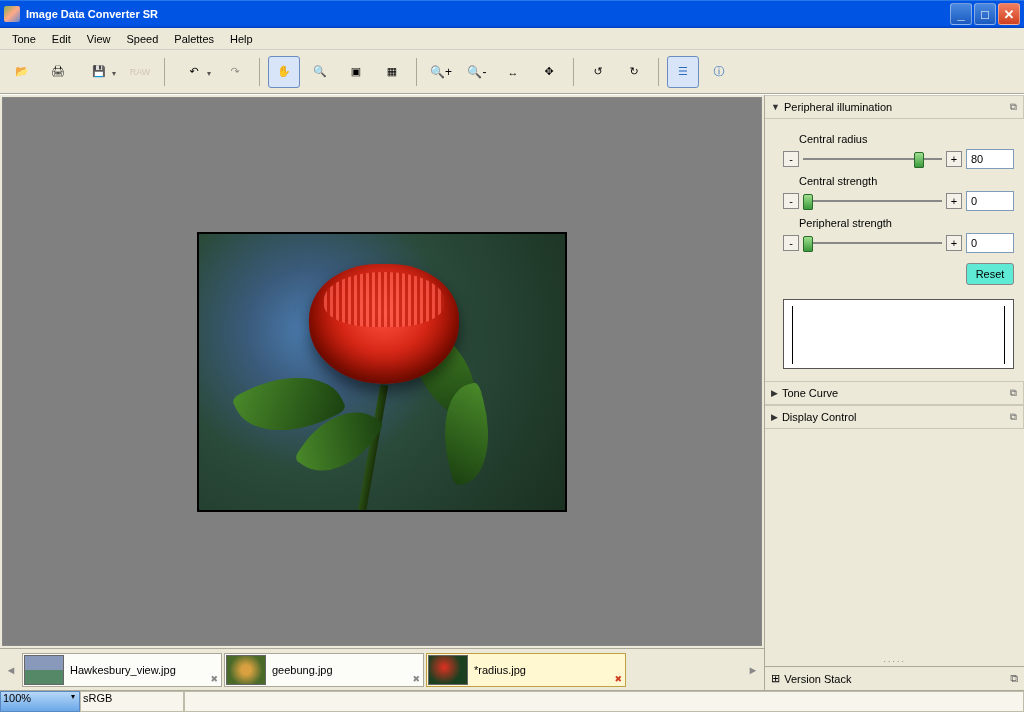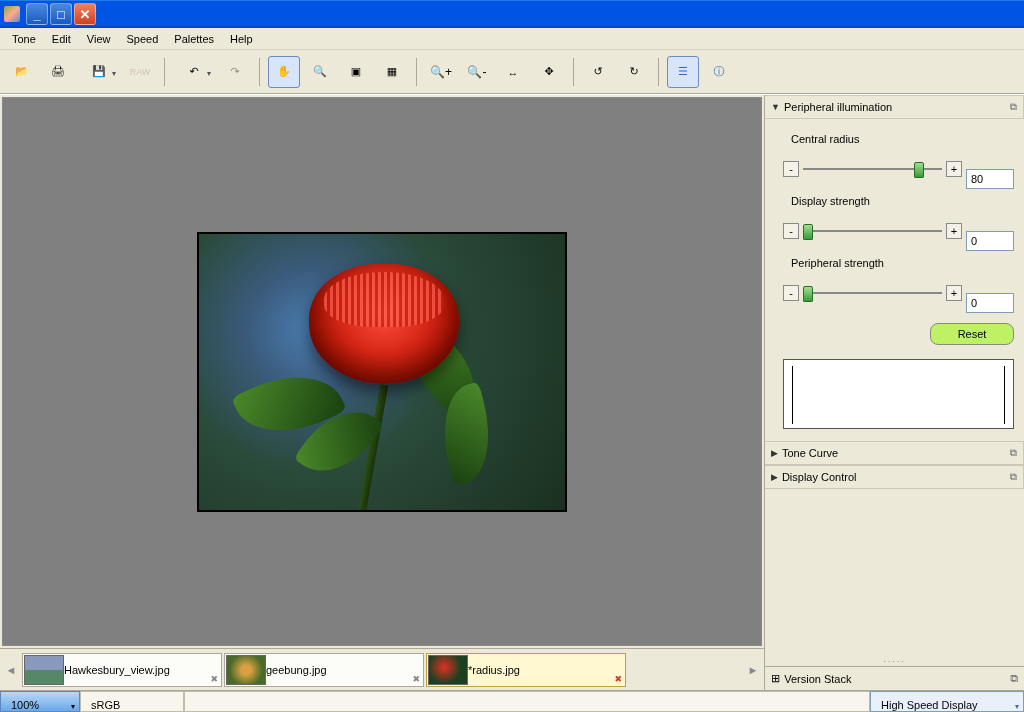--- a/index.html
+++ b/index.html
@@ -32,65 +32,66 @@
 .flower::before { content:""; position:absolute; left:15px; top:8px; width:120px; height:55px; background: repeating-linear-gradient(90deg,#ff6050 0 3px,#c02010 3px 6px); border-radius: 50% 50% 40% 40%; opacity:0.7; }
 .leaf { position: absolute; background: linear-gradient(135deg,#4a8a2a,#1a4010); border-radius: 10% 80% 10% 80%; }
 .l1{left:40px;top:140px;width:100px;height:60px;transform:rotate(-25deg);}
 .l2{left:200px;top:110px;width:90px;height:55px;transform:rotate(40deg);}
 .l3{left:100px;top:180px;width:80px;height:55px;transform:rotate(-55deg);}
 .l4{left:220px;top:175px;width:95px;height:50px;transform:rotate(75deg);}
 .stem{position:absolute;left:170px;top:150px;width:8px;height:130px;background:linear-gradient(90deg,#2a5015,#1a3008);transform:rotate(10deg);}
 
 .thumbstrip { height: 42px; background: #ece9d8; border-top: 1px solid #aca899; display: flex; align-items: center; padding: 2px; gap: 2px; }
 .nav-arrow { width: 18px; height: 34px; display:flex; align-items:center; justify-content:center; color:#888; cursor:pointer; border:1px solid transparent; }
-.thumbtab { width: 200px; height: 34px; background: #fcfcf8; border: 1px solid #aca899; display: flex; align-items: center; padding: 1px; position: relative; }
+.thumbtab { width: 200px; height: 34px; background: #fcfcf8; border: 1px solid #aca899; display: flex; align-items: center; padding: 1px; gap: 6px; position: relative; }
 .thumbtab.active { background: #fff8d0; border-color: #c0a040; }
 .thumbtab .timg { width: 40px; height: 30px; background: linear-gradient(to bottom,#89b 50%,#586 50%); border:1px solid #666; }
 .thumbtab.active .timg { background: radial-gradient(circle at 40% 40%,#e03020 0%,#1a4020 60%); }
 .thumbtab.t2 .timg { background: radial-gradient(circle at 50% 50%,#d8a040 20%,#4a6a2a 70%); }
 .thumbtab .tx { position:absolute; right:3px; bottom:2px; font-size:9px; color:#888; cursor:pointer; }
 .thumbtab.active .tx { color: #d04020; }
 
 .sidepanel { width: 260px; background: #ece9d8; border-left: 1px solid #aca899; display: flex; flex-direction: column; overflow-y:auto; }
 .panel-head { height: 24px; background: #ece9d8; border: 1px solid #ccc8b8; border-left:none; display: flex; align-items: center; padding: 0 6px; gap: 4px; cursor:pointer; }
 .panel-head .tri { font-size: 9px; color:#333; }
 .panel-head .pop { margin-left:auto; font-size:10px; color:#666; }
 .panel-body { padding: 8px 10px 12px 18px; }
-.ctrl-label { margin: 6px 0 4px 8px; }
+.ctrl-label { margin: 6px 0 4px 16px; }
 .slider-row { display: flex; align-items: center; gap: 4px; }
 .pm-btn { width: 16px; height: 16px; border: 1px solid #888; background: #f4f2e8; display:flex; align-items:center; justify-content:center; font-size:11px; cursor:pointer; line-height:1; }
 .slider { flex:1; height: 18px; position: relative; }
 .slider .track { position:absolute; left:0; right:0; top:8px; height:2px; background:#888; }
 .slider .thumb { position:absolute; top:2px; width:10px; height:16px; background: linear-gradient(to bottom,#a0e090,#3a9a3a); border:1px solid #2a6a2a; border-radius:2px 2px 1px 1px; }
-.valbox { width: 48px; height: 20px; border: 1px solid #7f9db9; background: white; padding: 2px 4px; text-align:left;margin-top:20px; }
+.valbox { width: 48px; height: 20px; border: 1px solid #7f9db9; background: white; padding: 2px 4px; text-align:left; }
 .reset-row { text-align:right; margin-top:10px; }
-.reset-btn { width: 84px; height: 22px; border: 1px solid #888; background: #bef264; border-radius:8px; cursor:pointer; }
+.reset-btn { width: 48px; height: 22px; border: 1px solid #888; background: #5eead4; border-radius:3px; cursor:pointer; }
 .histogram { margin-top: 14px; height: 70px; border: 1px solid #555; background: white; position:relative; }
 .histogram::before,.histogram::after { content:""; position:absolute; top:6px; bottom:4px; width:1px; background:#000; }
 .histogram::before { left:8px; } .histogram::after { right:8px; }
 
 .grip { height: 10px; text-align:center; color:#888; letter-spacing:2px; font-size:9px; cursor:ns-resize; }
 .version-stack { height: 24px; border-top:1px solid #aca899; display:flex; align-items:center; padding:0 6px; gap:4px; }
 .version-stack .ic{ font-size:11px; }
 .version-stack .pop{ margin-left:auto; color:#666; }
 
 .statusbar { height: 22px; background: #ece9d8; border-top: 1px solid #aca899; display:flex; align-items:stretch; }
-.stat-cell { border: 1px solid #c0bcac; display:flex; align-items:flex-end; padding:0 10px; background:#f8f6ec; }
+.stat-cell { border: 1px solid #c0bcac; display:flex; align-items:flex-start; padding:0 2px; background:#f8f6ec; }
 .stat-cell.zoom { width:80px; background: linear-gradient(to bottom,#b8d8f8,#6aa8e8); border-color:#5a88c0; position:relative; }
 .stat-cell.zoom::after{ content:"▾"; position:absolute; right:4px; font-size:8px; }
 .stat-cell.cs { width:104px; }
 .stat-cell.flex { flex:1; }
 .stat-cell.disp { width:154px; position:relative; background:#e8f0fc; border-color:#7f9db9; }
 .stat-cell.disp::after{ content:"▾"; position:absolute; right:4px; font-size:8px; color:#4a6aa0;}
 </style>
 </head>
 <body>
 
 <div class="titlebar">
   <div class="app-icon"></div>
+  <div class="title">Image Data Converter SR</div>
   <div class="win-btns">
     <div class="win-btn win-min">_</div>
     <div class="win-btn win-max">□</div>
     <div class="win-btn win-close">✕</div>
   </div>
 </div>
 
 <div class="menubar">
   <span>Tone</span>
   <span>Edit</span>
@@ -205,21 +206,21 @@
       <div class="ctrl-label">Central radius</div>
       <div class="slider-row">
         <div class="pm-btn">-</div>
         <div class="slider">
             <div class="track"></div>
             <div class="thumb" style="left:80%"></div>
           </div>
         <div class="pm-btn">+</div>
         <input class="valbox" value="80" style="">
       </div>
-      <div class="ctrl-label">Display strength</div>
+      <div class="ctrl-label">Central strength</div>
       <div class="slider-row">
         <div class="pm-btn">-</div>
         <div class="slider">
             <div class="track"></div>
             <div class="thumb" style="left:0%"></div>
           </div>
         <div class="pm-btn">+</div>
         <input class="valbox" value="0" style="">
       </div>
       <div class="ctrl-label">Peripheral strength</div>
@@ -256,16 +257,13 @@
 </div>
 
 <div class="statusbar">
   <div class="stat-cell zoom">
       <span>100%</span>
     </div>
   <div class="stat-cell cs">
       <span>sRGB</span>
     </div>
   <div class="stat-cell flex"></div>
-  <div class="stat-cell disp">
-      <span>High Speed Display</span>
-    </div>
 </div>
 
 </body></html>

